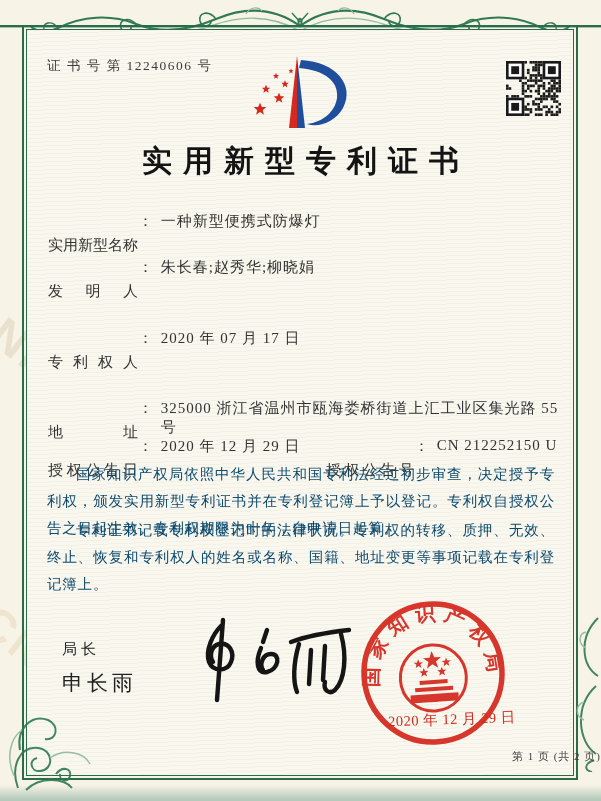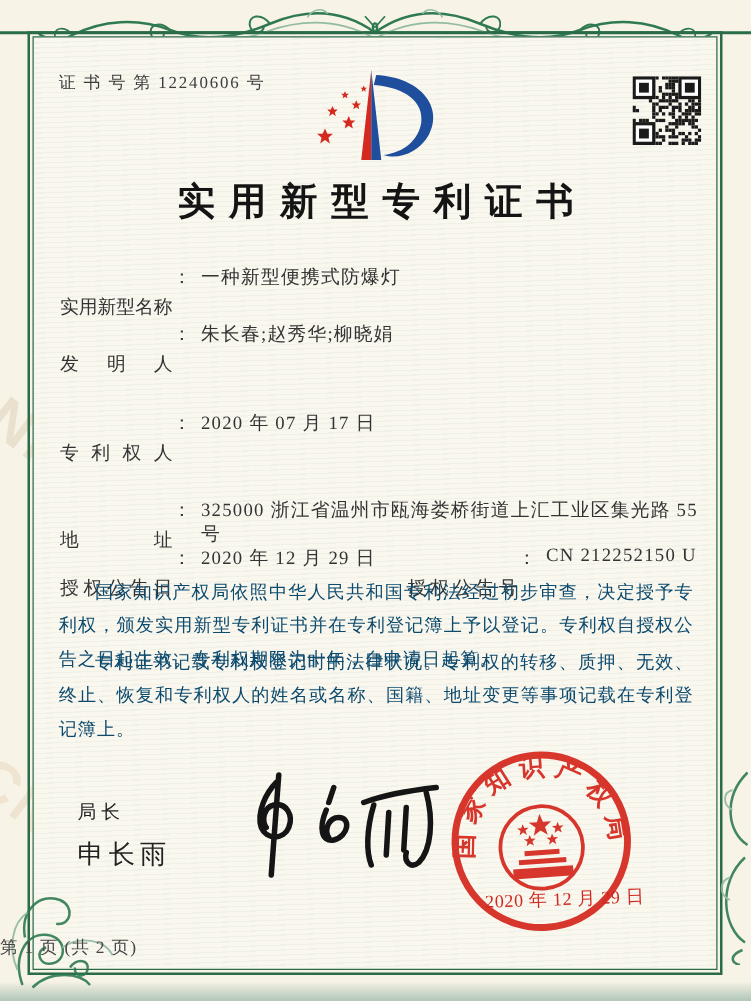--- a/index.html
+++ b/index.html
@@ -31,21 +31,21 @@
   .addr .fvalue{white-space:normal;width:420px;}
   .pair2{position:absolute;left:278px;top:0;}
   .para{position:absolute;left:47px;width:508px;margin:0;font-size:14.5px;line-height:27px;
         letter-spacing:0.8px;text-indent:2em;color:#0c4a6e;text-align:justify;}
   .sig-title{position:absolute;left:62px;top:640px;font-size:15px;letter-spacing:4px;color:#222;}
   .sig-name{position:absolute;left:62px;top:669px;font-size:21px;letter-spacing:4px;color:#222;}
   .sig-hand{position:absolute;left:183px;top:612px;}
   .seal{position:absolute;left:358px;top:598px;z-index:4;transform:rotate(-4deg);opacity:0.93;}
   .seal-date{position:absolute;left:388px;top:710px;z-index:5;color:#cf2a1f;font-size:14.5px;
         letter-spacing:0.5px;transform:rotate(-2deg);white-space:nowrap;}
-  .footer{position:absolute;left:0;top:749px;width:601px;text-align:left;font-size:14px;
+  .footer{position:absolute;left:0;top:749px;width:601px;text-align:right;font-size:11px;
         letter-spacing:1px;color:#444;}
   .flourish{position:absolute;z-index:3;}
 </style>
 </head>
 <body>
 
 <div class="page">
 
   <svg class="lace" width="601" height="42" viewBox="0 0 601 42">
     <rect x="0" y="25" width="601" height="2.4" fill="#2a6e49"></rect>

